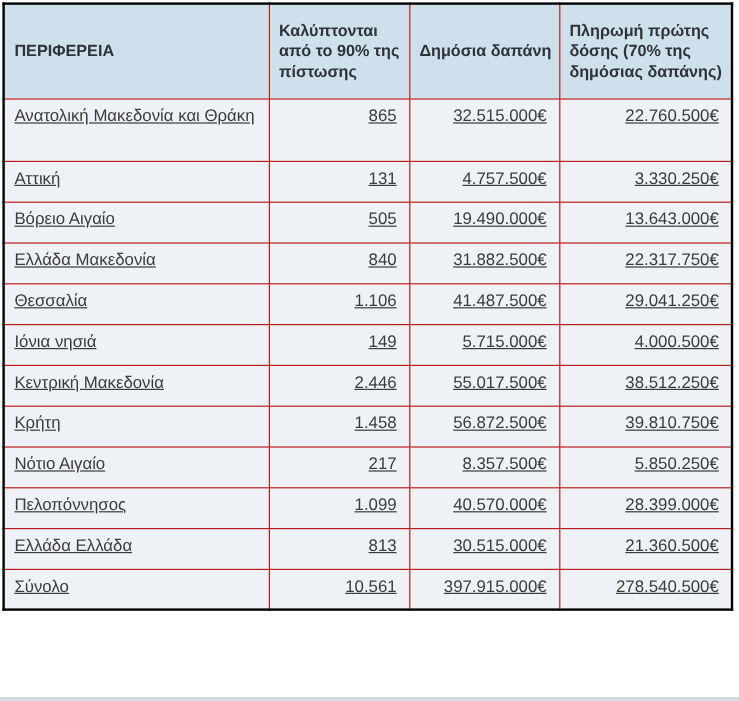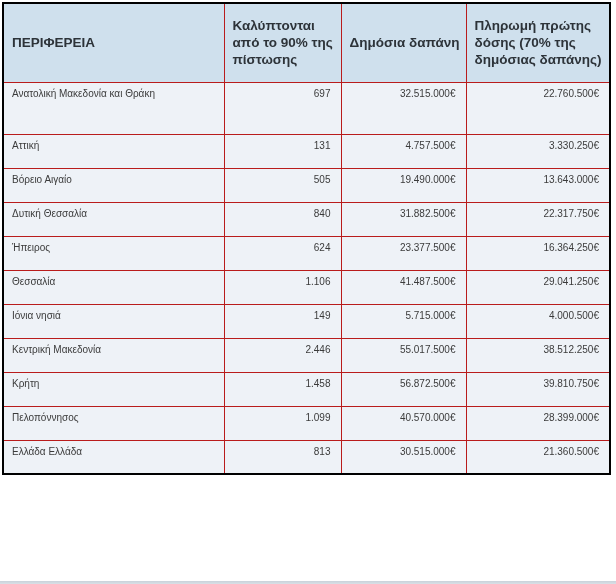--- a/index.html
+++ b/index.html
@@ -34,24 +34,25 @@
     text-align: left;
     vertical-align: middle;
     padding: 4px 6px 4px 8px;
     line-height: 1.28;
   }
 
   tbody td {
     height: 34px;
     background: #eef2f7;
     color: #3b3b3b;
-    font-size: 10px;
+    font-size: 14px;
     vertical-align: top;
     padding: 5px 6px 4px 8px;
     line-height: 1.25;
+    text-decoration: underline;
   }
   tbody tr.tall td { height: 52px; }
   tbody td.num {
     text-align: right;
     padding-right: 10px;
   }
 
   .bottom-edge {
     position: absolute;
     left: 0; right: 0; bottom: 0;
@@ -75,47 +76,41 @@
       <tr>
         <th>ΠΕΡΙΦΕΡΕΙΑ</th>
         <th>Καλύπτονται από το 90% της πίστωσης</th>
         <th>Δημόσια δαπάνη</th>
         <th>Πληρωμή πρώτης δόσης (70% της δημόσιας δαπάνης)</th>
       </tr>
     </thead>
     <tbody id="table-body">
         <tr class="tall">
           <td>Ανατολική Μακεδονία και Θράκη</td>
-          <td class="num">697</td>
+          <td class="num">865</td>
           <td class="num">32.515.000€</td>
           <td class="num">22.760.500€</td>
         </tr>
         <tr>
           <td>Αττική</td>
           <td class="num">131</td>
           <td class="num">4.757.500€</td>
           <td class="num">3.330.250€</td>
         </tr>
         <tr>
           <td>Βόρειο Αιγαίο</td>
           <td class="num">505</td>
           <td class="num">19.490.000€</td>
           <td class="num">13.643.000€</td>
         </tr>
         <tr>
-          <td>Δυτική Θεσσαλία</td>
+          <td>Ελλάδα Μακεδονία</td>
           <td class="num">840</td>
           <td class="num">31.882.500€</td>
           <td class="num">22.317.750€</td>
-        </tr>
-        <tr>
-          <td>Ήπειρος</td>
-          <td class="num">624</td>
-          <td class="num">23.377.500€</td>
-          <td class="num">16.364.250€</td>
         </tr>
         <tr>
           <td>Θεσσαλία</td>
           <td class="num">1.106</td>
           <td class="num">41.487.500€</td>
           <td class="num">29.041.250€</td>
         </tr>
         <tr>
           <td>Ιόνια νησιά</td>
           <td class="num">149</td>
@@ -128,28 +123,40 @@
           <td class="num">55.017.500€</td>
           <td class="num">38.512.250€</td>
         </tr>
         <tr>
           <td>Κρήτη</td>
           <td class="num">1.458</td>
           <td class="num">56.872.500€</td>
           <td class="num">39.810.750€</td>
         </tr>
         <tr>
+          <td>Νότιο Αιγαίο</td>
+          <td class="num">217</td>
+          <td class="num">8.357.500€</td>
+          <td class="num">5.850.250€</td>
+        </tr>
+        <tr>
           <td>Πελοπόννησος</td>
           <td class="num">1.099</td>
           <td class="num">40.570.000€</td>
           <td class="num">28.399.000€</td>
         </tr>
         <tr>
           <td>Ελλάδα Ελλάδα</td>
           <td class="num">813</td>
           <td class="num">30.515.000€</td>
           <td class="num">21.360.500€</td>
         </tr>
+        <tr>
+          <td>Σύνολο</td>
+          <td class="num">10.561</td>
+          <td class="num">397.915.000€</td>
+          <td class="num">278.540.500€</td>
+        </tr>
       </tbody>
   </table>
 
   <div class="bottom-edge"></div>
 </div>
 
 </body></html>

